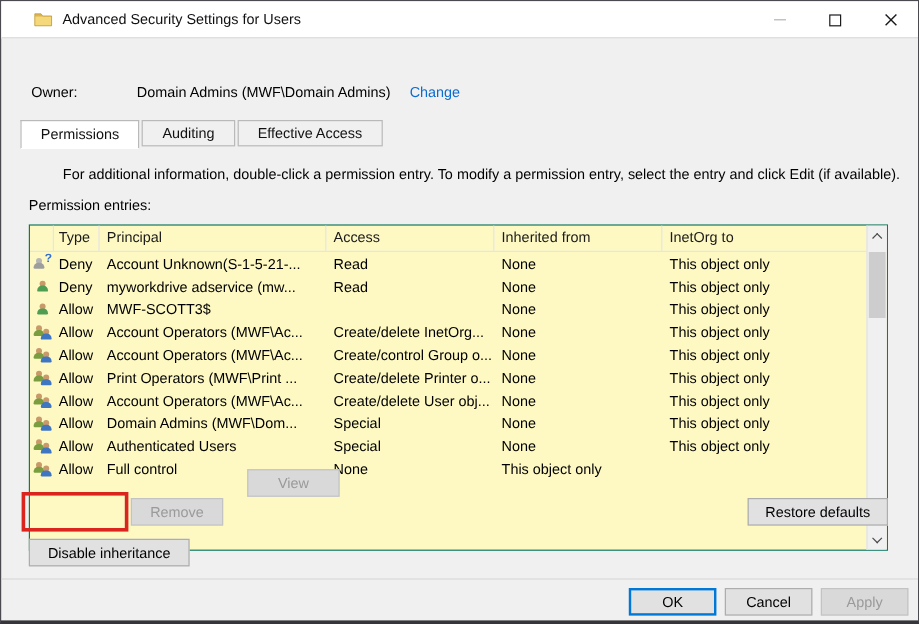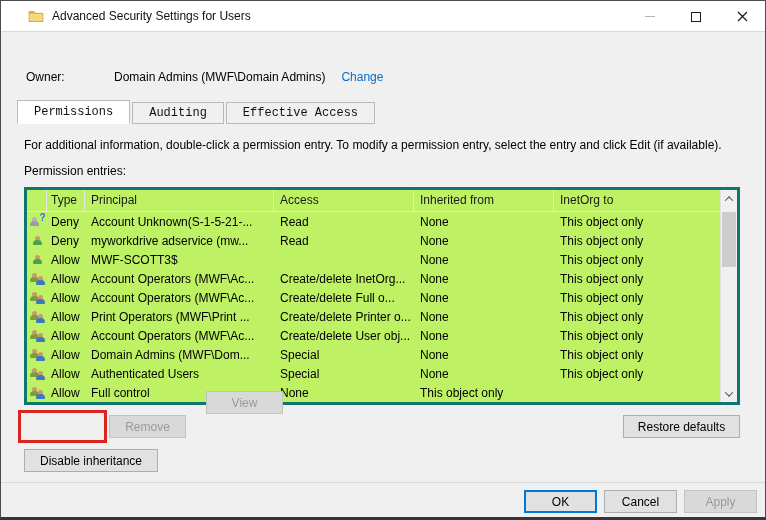--- a/index.html
+++ b/index.html
@@ -19,30 +19,30 @@
   .win-controls { position:absolute; top:0; right:0; height:31px; display:flex; }
   .win-btn { width:46px; height:31px; display:flex; align-items:center; justify-content:center; }
   .min-glyph { width:10px; height:1px; background:#b3b3b3; }
   .max-glyph { width:10px; height:10px; border:1px solid #1b1b1b; background:transparent; }
   
   .owner-row { position:absolute; top:69px; left:25px; display:flex; align-items:baseline; }
   .owner-label { width:88px; color:#000; }
   .owner-value { color:#000; }
   .change-link { margin-left:16px; color:#0a6cce; cursor:pointer; }
   
-  .tabs { position:absolute; top:99px; left:16px; display:flex; align-items:flex-end; height:24px;font-family:Liberation Mono, monospace; }
+  .tabs { position:absolute; top:99px; left:16px; display:flex; height:24px; }
   .tab { height:22px; background:#f0f0f0; border:1px solid #b9b9b9;
          display:flex; align-items:center; justify-content:center; margin-right:2px; padding:0 16px; color:#111; }
   .tab.active { height:24px; background:#ffffff; border-bottom:1px solid #ffffff; position:relative; z-index:2; }
   
-  .info-text { position:absolute; top:137px; left:23px; width:726px; color:#000; }
+  .info-text { position:absolute; top:137px; left:23px; width:726px; color:#000;text-align:right; }
   .entries-label { position:absolute; top:163px; left:23px; }
   
-  .listbox { position:absolute; top:186px; left:23px; width:716px; height:218px;
-             background:#bef264; border:3px solid #0f766e; }
+  .listbox { position:absolute; top:186px; left:23px; width:716px; height:272px;
+             background:#fef9c3; border:1px solid #0f766e; }
   .lheader { display:grid; grid-template-columns:20px 38px 189px 140px 140px 1fr;
              height:22px; border-bottom:1px solid #e5e5e5; }
   .hcell { line-height:21px; padding-left:6px; color:#1a1a1a; border-right:1px solid #e5e5e5;
            white-space:nowrap; overflow:hidden; }
   .hcell.first { padding-left:0; }
   .hcell.type { padding-left:4px; }
   .lrows { position:absolute; top:23px; left:0; right:0; }
   .lrow { display:grid; grid-template-columns:20px 38px 189px 140px 140px 1fr; height:19px; }
   .cell { line-height:19px; padding-left:6px; white-space:nowrap; overflow:hidden; color:#000; }
   .cell.type { padding-left:4px; }
@@ -201,21 +201,21 @@
 
       <div class="lrow">
         <div class="cell icon-cell">
             <span class="row-icon" data-icon="group-icon">
               <i class="bust b1"></i>
               <i class="bust b2"></i>
             </span>
           </div>
         <div class="cell type">Allow</div>
         <div class="cell">Account Operators (MWF\Ac...</div>
-        <div class="cell">Create/delete Full o...</div>
+        <div class="cell">Create/control Group o...</div>
         <div class="cell">None</div>
         <div class="cell">This object only</div>
       </div>
 
       <div class="lrow">
         <div class="cell icon-cell">
             <span class="row-icon" data-icon="group-icon">
               <i class="bust b1"></i>
               <i class="bust b2"></i>
             </span>

